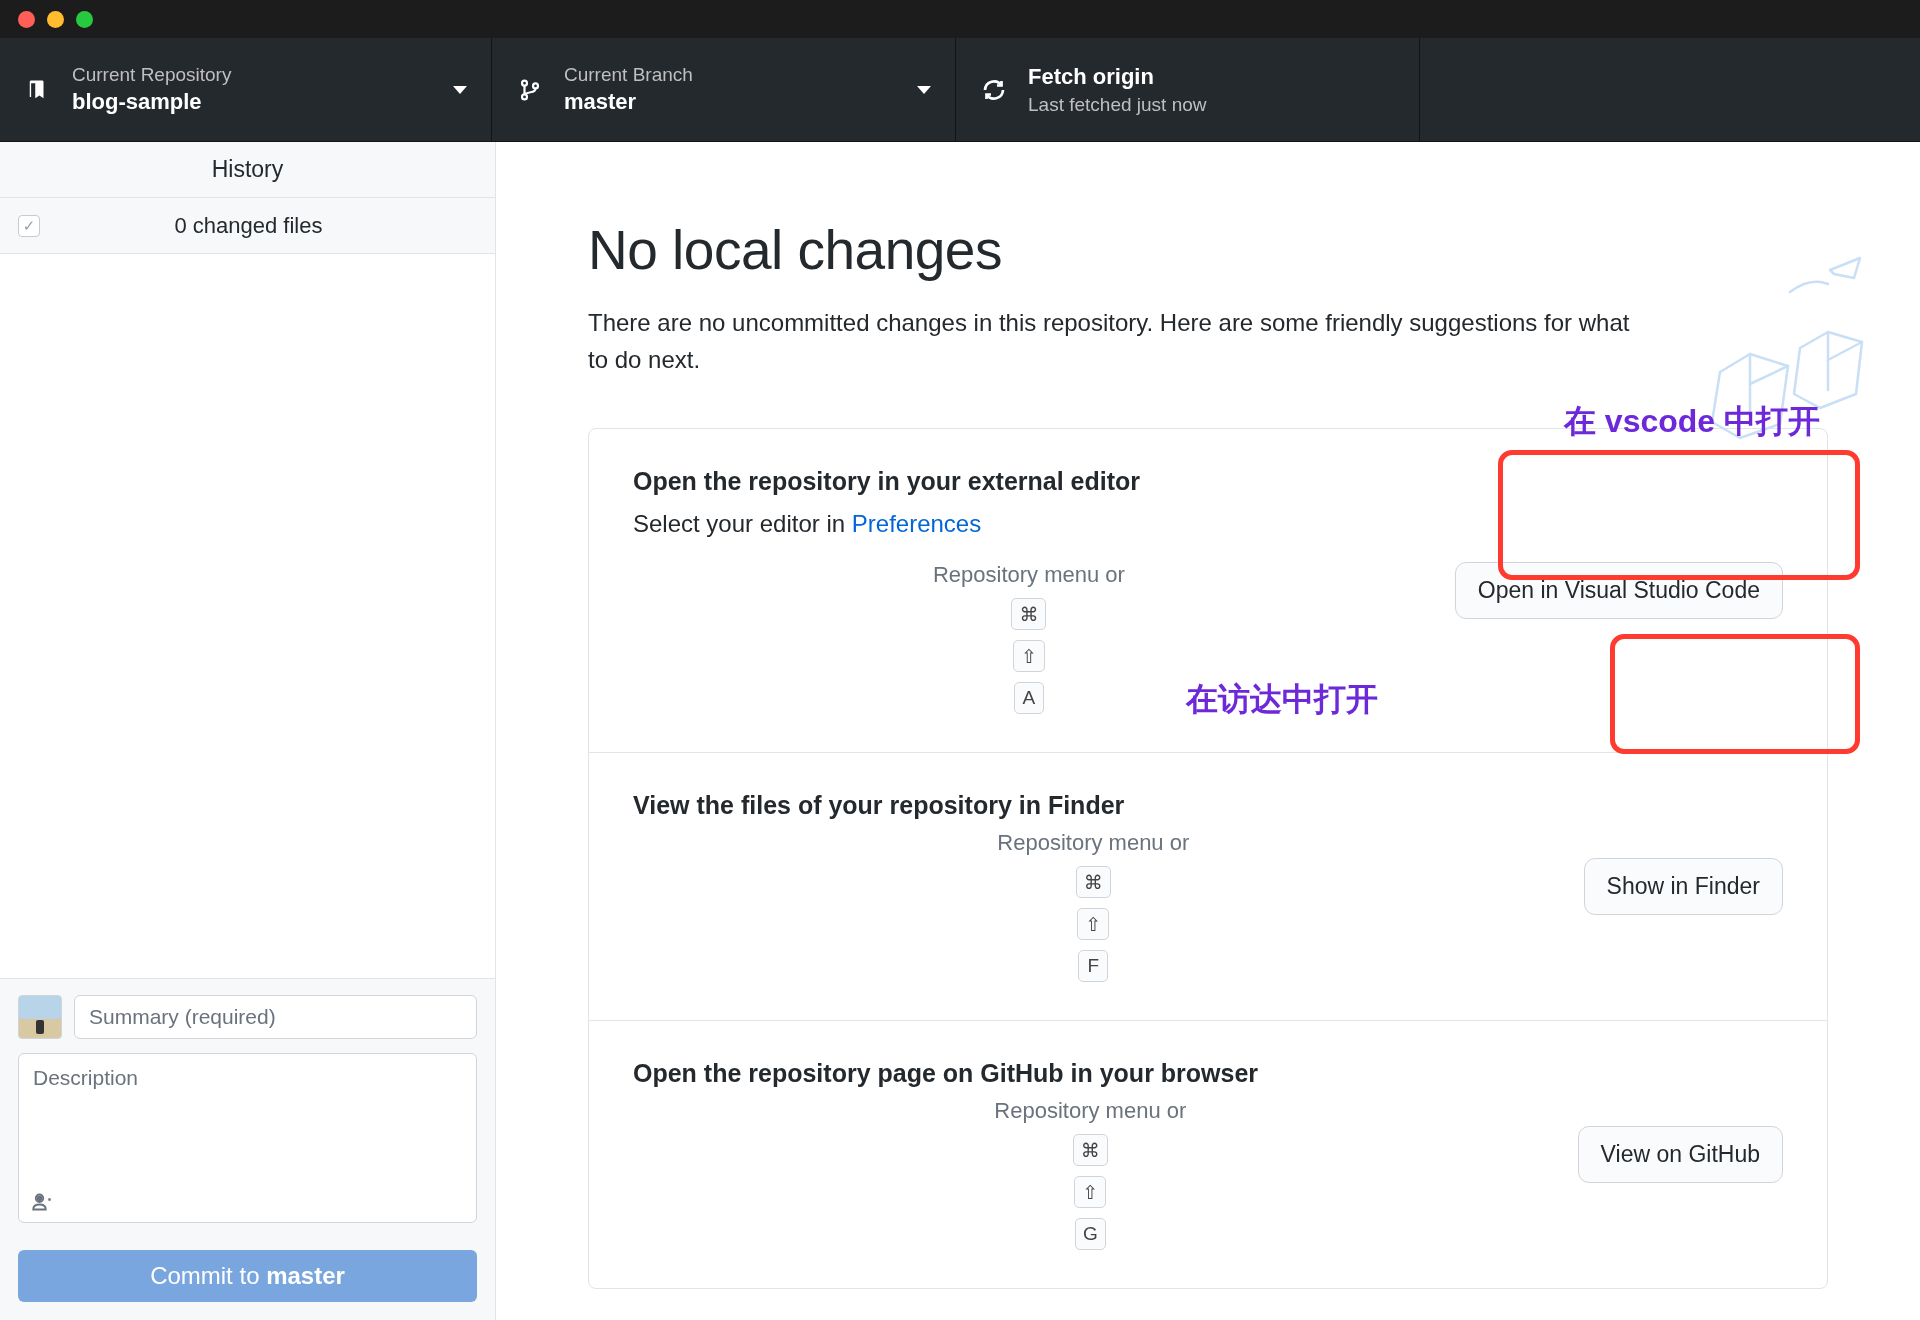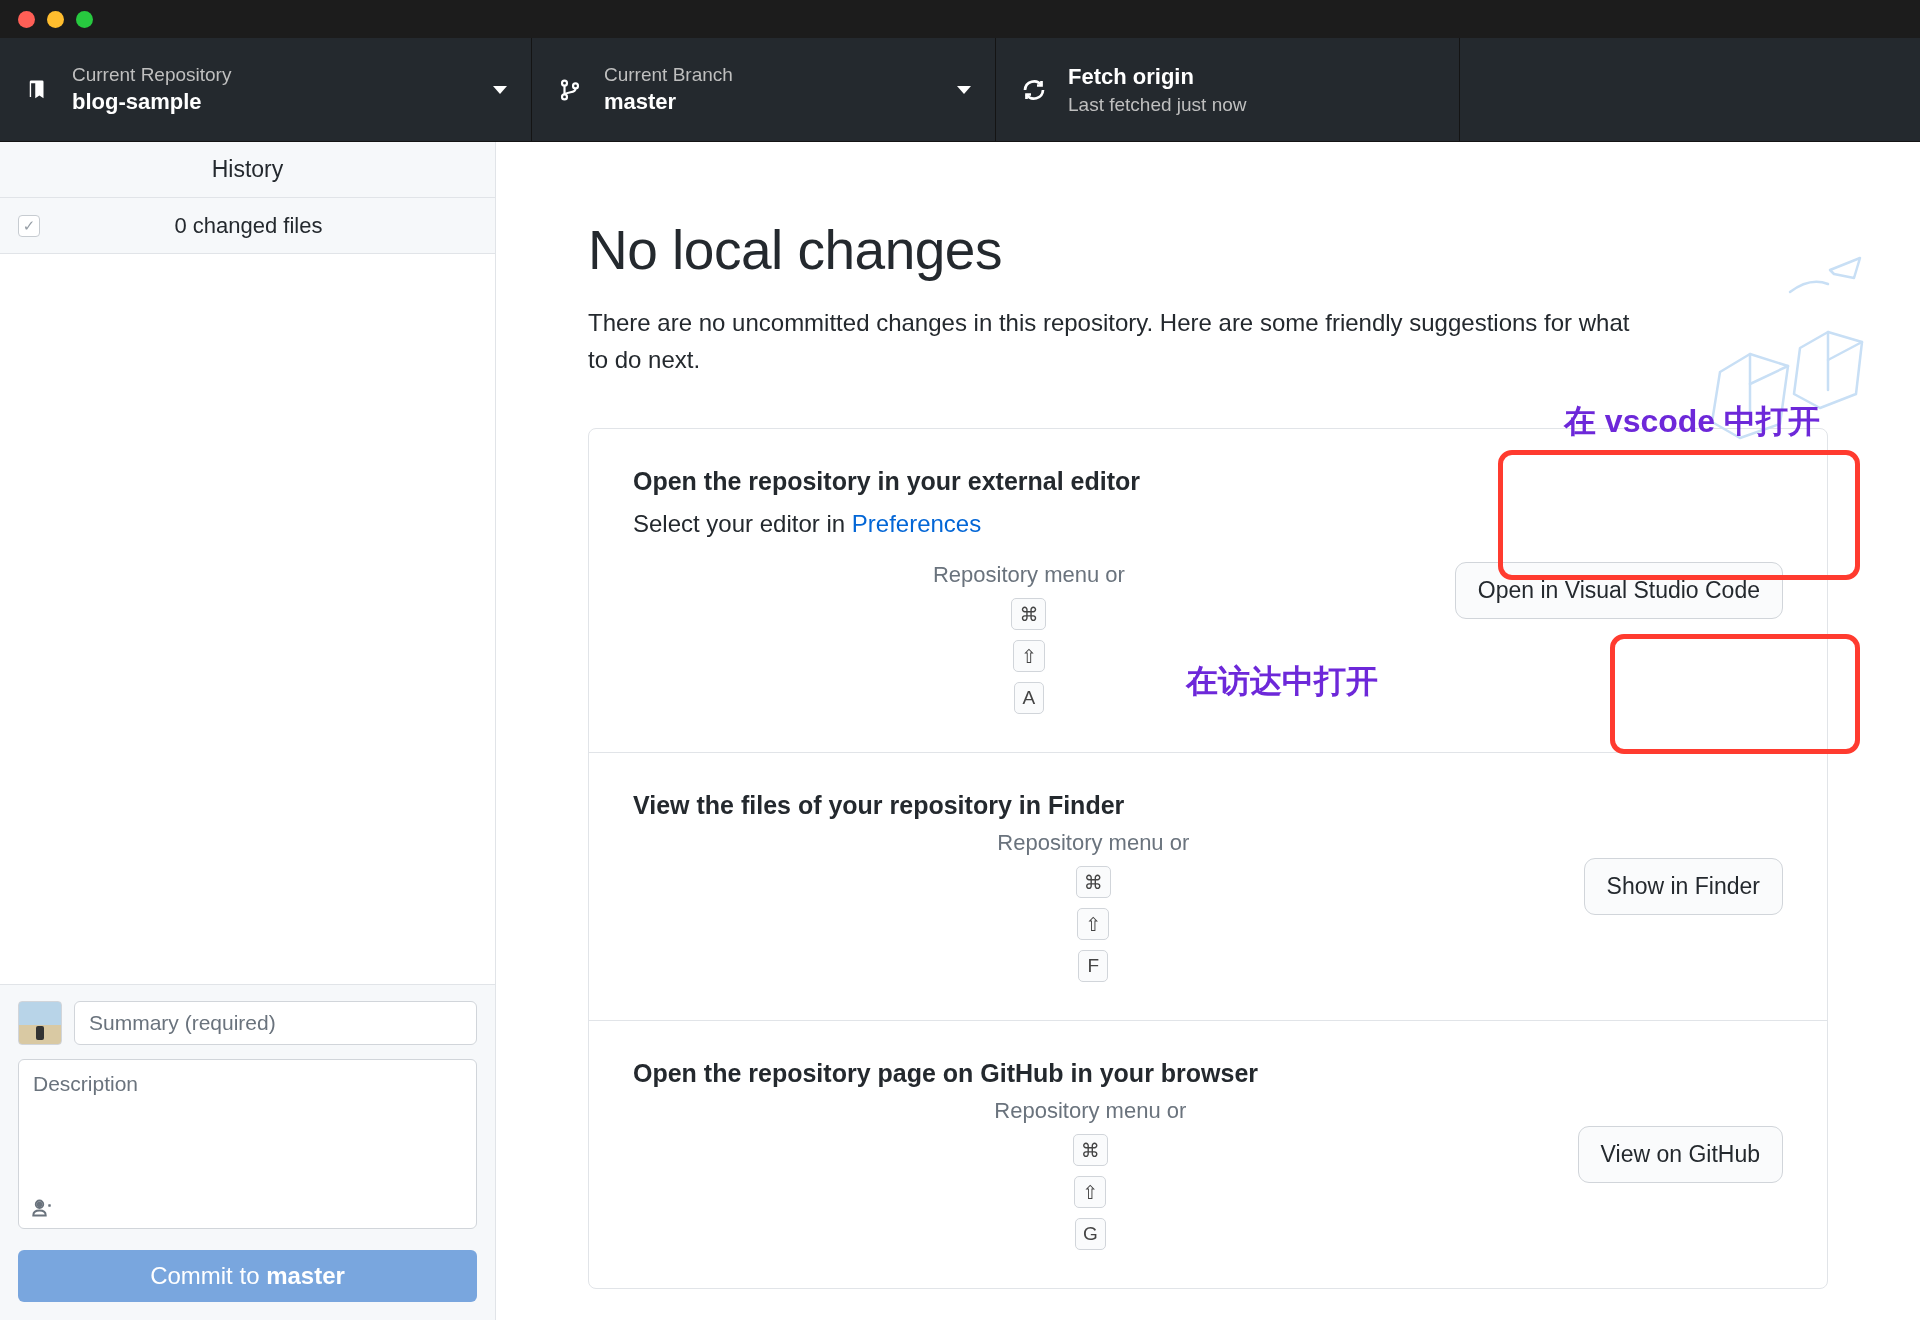--- a/index.html
+++ b/index.html
@@ -33,21 +33,21 @@
   }
   .toolbar-section {
     display: flex;
     align-items: center;
     padding: 0 20px 0 24px;
     border-right: 1px solid #141414;
     color: #fff;
     cursor: pointer;
     position: relative;
   }
-  .toolbar-section.repo { width: 532px; }
+  .toolbar-section.repo { width: 492px; }
   .toolbar-section.branch { width: 464px; }
   .toolbar-section.fetch { width: 464px; border-right: 1px solid #141414; }
   .toolbar-icon { width: 28px; display:flex; align-items:center; justify-content:center; margin-right: 20px; color:#fff;}
   .toolbar-text .label { font-size: 19px; color: #bfbfbf; line-height:1.35;}
   .toolbar-text .value { font-size: 22px; font-weight: 600; color: #fff; line-height:1.35;}
   .toolbar-text .sublabel { font-size: 19px; color: #bfbfbf; line-height:1.35;}
   .caret {
     position: absolute; right: 24px; top: 50%; transform: translateY(-50%);
     width:0;height:0;border-left:7px solid transparent;border-right:7px solid transparent;border-top:8px solid #fff;
   }
@@ -101,21 +101,21 @@
     width:100%;height:170px;border:1px solid #d1d5da;border-radius:6px;
     padding:12px 14px;font-size:21px;background:#fff;resize:none;
     font-family:inherit; position:relative;
   }
   .desc::placeholder{color:#6a737d;}
   .desc-wrap{position:relative;}
   .coauthor{
     position:absolute;left:12px;bottom:10px;color:#6a737d;font-size:22px;font-weight:600;
   }
   .commit-btn{
-    margin-top:16px;width:100%;height:52px;border:none;border-radius:6px;
+    margin-top:22px;width:100%;height:52px;border:none;border-radius:6px;
     background:#79a6de;color:#fff;font-size:24px;cursor:pointer;
   }
   .commit-btn b{font-weight:700;}
 
   .content{
     flex:1; padding: 76px 92px 0 92px; position:relative; overflow:hidden;
   }
   .h1{ font-size:55px; font-weight:500; margin-bottom:22px; letter-spacing:-0.5px;}
   .lead{ font-size:24px; color:#24292e; line-height:1.55; max-width:1060px; margin-bottom:50px;}
 
@@ -300,17 +300,17 @@
           </div>
         </div>
         <button class="action-btn">View on GitHub</button>
       </div>
 
     </div>
 
     <div class="annot" style="right:100px; top:258px;">在 vscode 中打开</div>
     <div class="annot-box" style="right:60px; top:308px; width:362px; height:130px;"></div>
 
-    <div class="annot" style="left:690px; top:518px;">在访达中打开</div>
+    <div class="annot" style="left:690px; top:536px;">在访达中打开</div>
     <div class="annot-box" style="right:60px; top:492px; width:250px; height:120px;"></div>
 
   </div>
 </div>
 
 </body></html>

